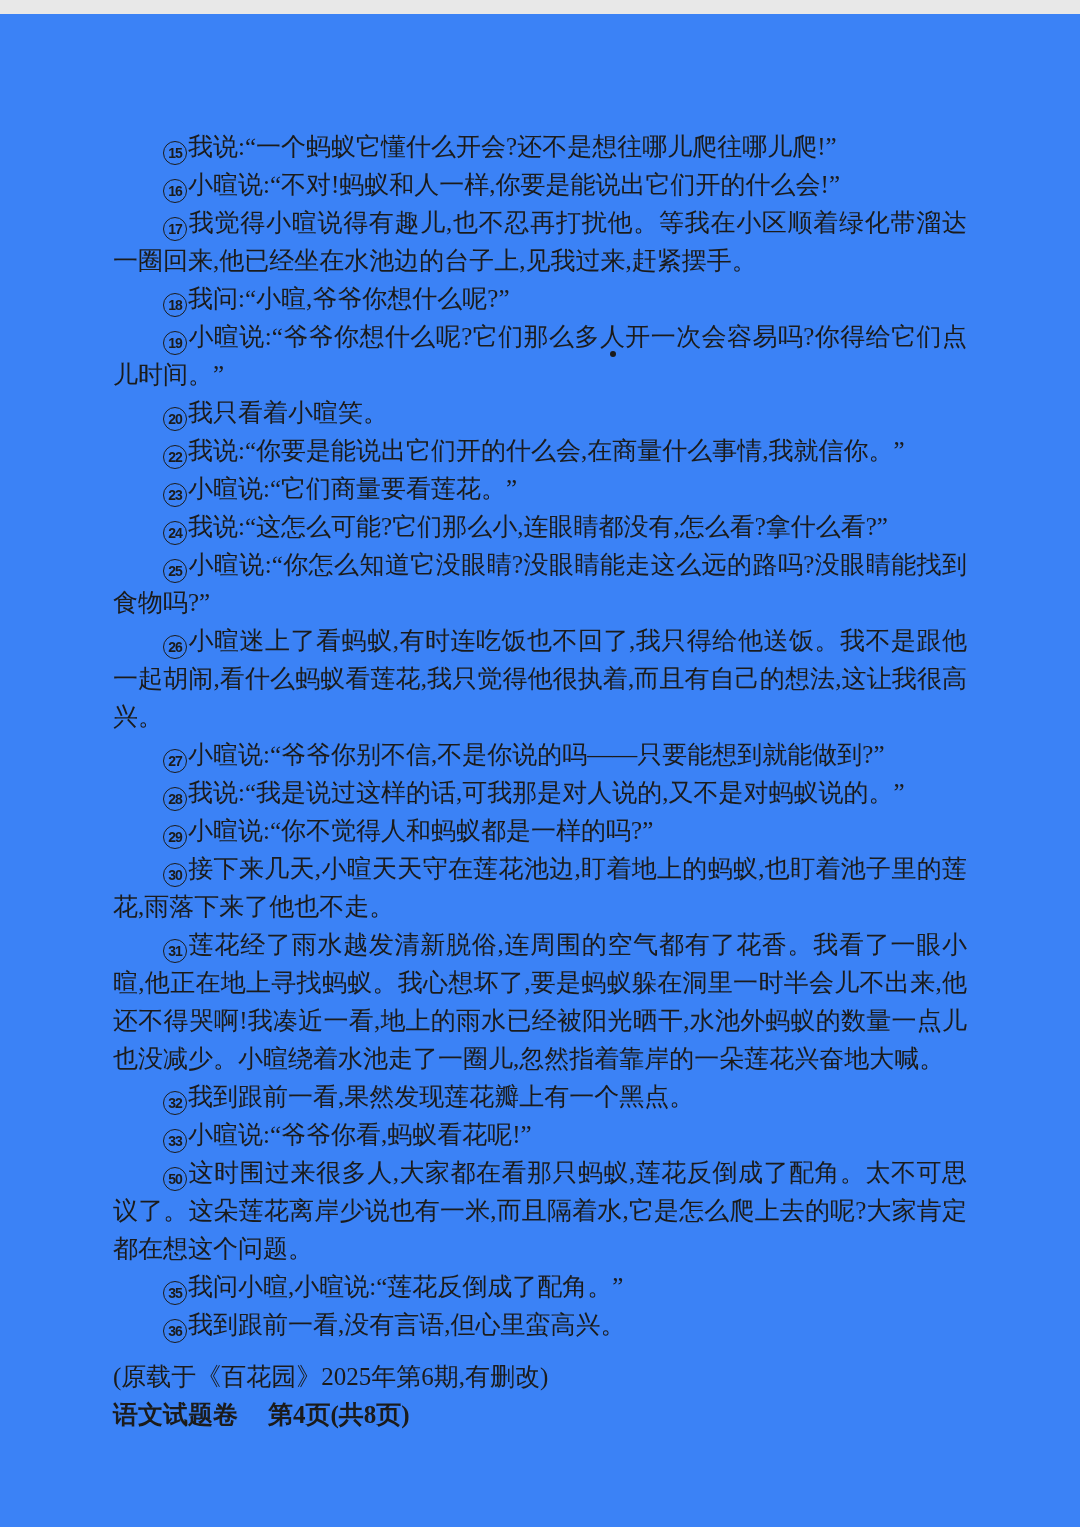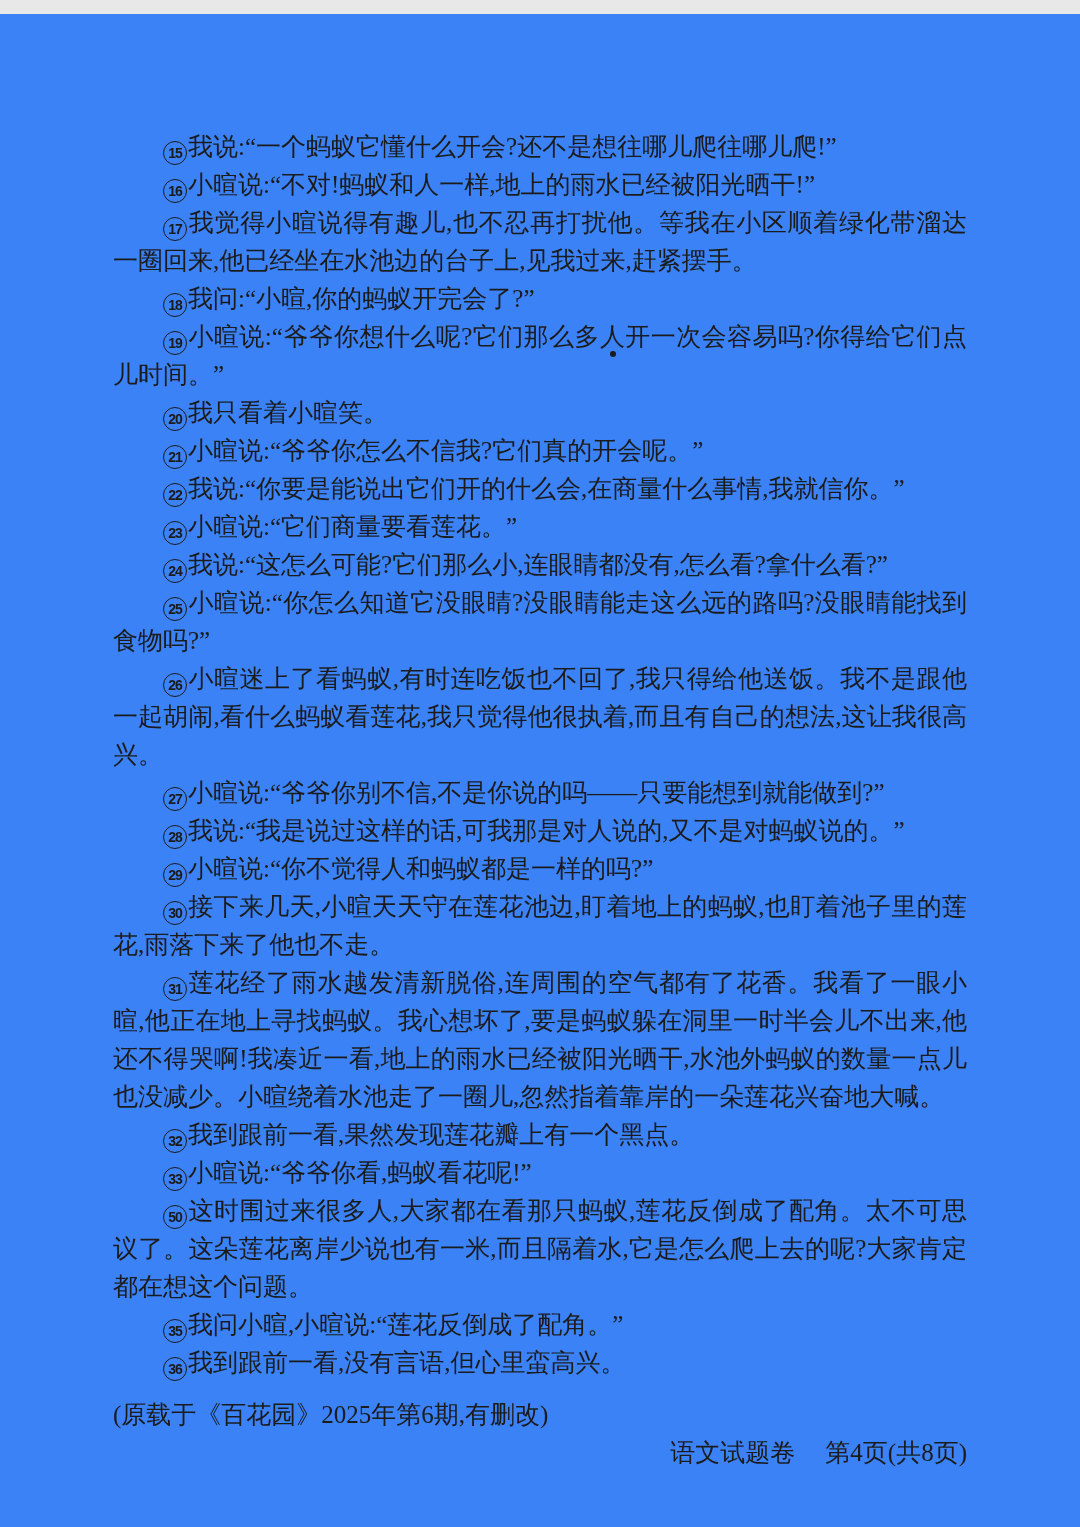--- a/index.html
+++ b/index.html
@@ -57,45 +57,45 @@
     width: 6px;
     height: 6px;
     border-radius: 50%;
     background: #1b1b1b;
   }
   .source-line {
     margin: 14px 0 0 0;
   }
   .page-footer {
     margin: 0;
-    text-align: right;
+    text-align: left;
+    font-weight: bold;
   }
   .page-footer .footer-page {
     margin-left: 30px;
   }
 </style>
 </head>
 <body>
 
 <div class="page">
   <div class="content">
 
     <p class="para"><span class="cnum">15</span><span>我说:“一个蚂蚁它懂什么开会?还不是想往哪儿爬往哪儿爬!”</span></p>
 
-    <p class="para"><span class="cnum">16</span><span>小暄说:“不对!蚂蚁和人一样,地上的雨水已经被阳光晒干!”</span></p>
+    <p class="para"><span class="cnum">16</span><span>小暄说:“不对!蚂蚁和人一样,你要是能说出它们开的什么会!”</span></p>
 
     <p class="para"><span class="cnum">17</span><span>我觉得小暄说得有趣儿,也不忍再打扰他。等我在小区顺着绿化带溜达一圈回来,他已经坐在水池边的台子上,见我过来,赶紧摆手。</span></p>
 
-    <p class="para"><span class="cnum">18</span><span>我问:“小暄,你的蚂蚁开完会了?”</span></p>
+    <p class="para"><span class="cnum">18</span><span>我问:“小暄,爷爷你想什么呢?”</span></p>
 
     <p class="para"><span class="cnum">19</span><span>小暄说:“爷爷你想什么呢?它们那么多</span><span class="em-dot">人</span><span>开一次会容易吗?你得给它们点儿时间。”</span></p>
 
     <p class="para"><span class="cnum">20</span><span>我只看着小暄笑。</span></p>
 
-    <p class="para"><span class="cnum">21</span><span>小暄说:“爷爷你怎么不信我?它们真的开会呢。”</span></p>
 
     <p class="para"><span class="cnum">22</span><span>我说:“你要是能说出它们开的什么会,在商量什么事情,我就信你。”</span></p>
 
     <p class="para"><span class="cnum">23</span><span>小暄说:“它们商量要看莲花。”</span></p>
 
     <p class="para"><span class="cnum">24</span><span>我说:“这怎么可能?它们那么小,连眼睛都没有,怎么看?拿什么看?”</span></p>
 
     <p class="para"><span class="cnum">25</span><span>小暄说:“你怎么知道它没眼睛?没眼睛能走这么远的路吗?没眼睛能找到食物吗?”</span></p>
 
     <p class="para"><span class="cnum">26</span><span>小暄迷上了看蚂蚁,有时连吃饭也不回了,我只得给他送饭。我不是跟他一起胡闹,看什么蚂蚁看莲花,我只觉得他很执着,而且有自己的想法,这让我很高兴。</span></p>

